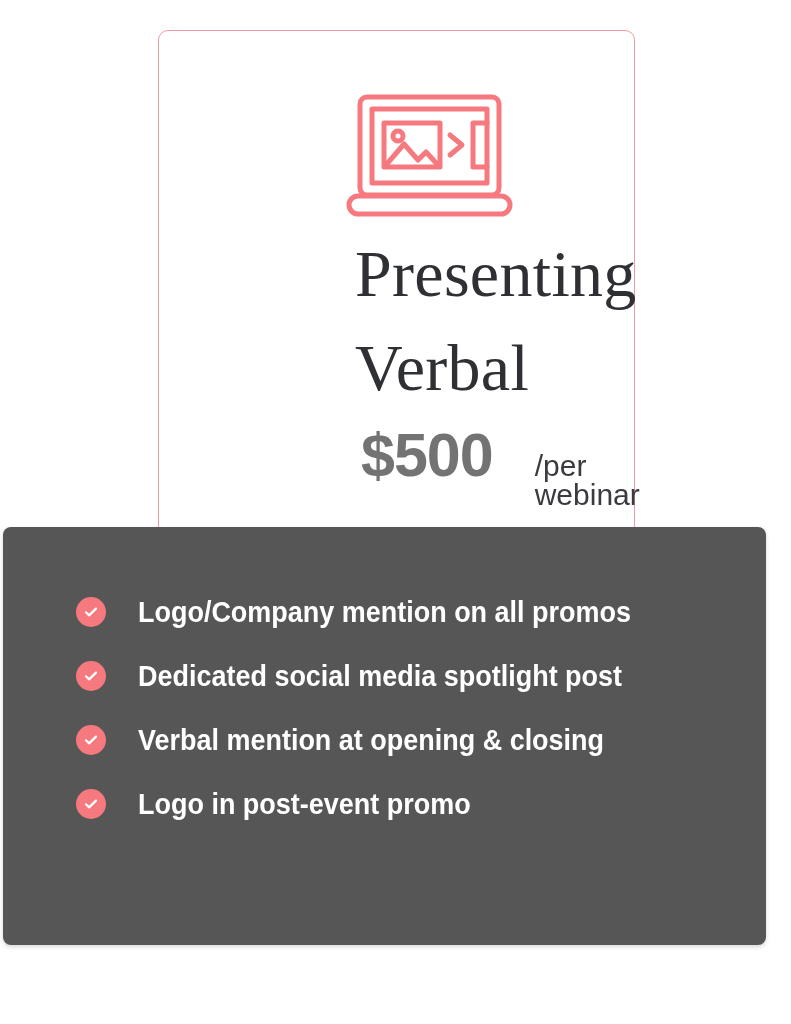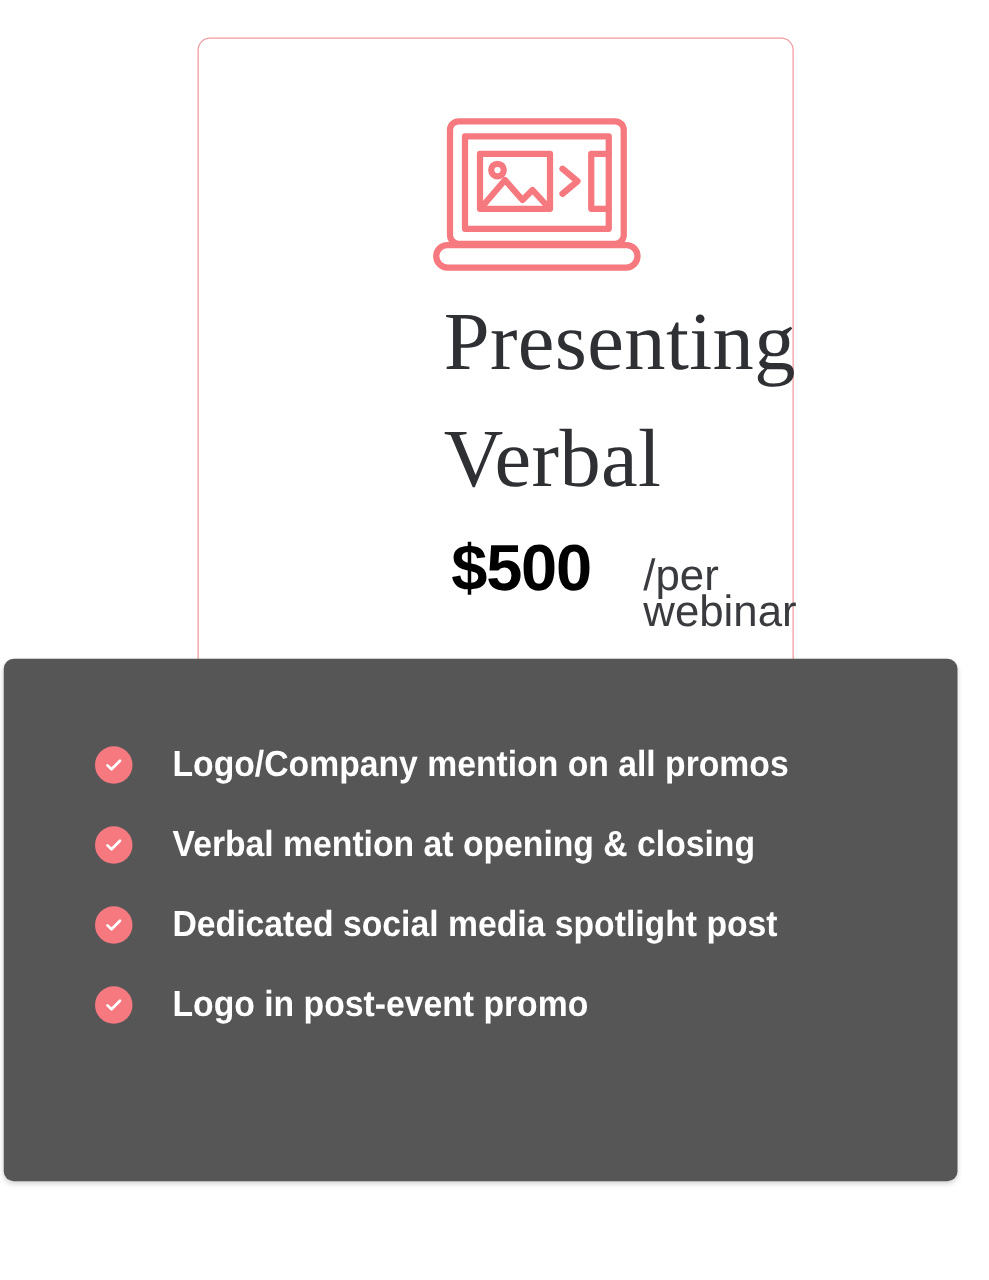--- a/index.html
+++ b/index.html
@@ -51,29 +51,29 @@
   
   .price-row {
     position:absolute;
     left:202px; top:388px;
     display:flex;
     align-items:baseline;
   }
   .price-amount {
     font-family:"Liberation Sans", sans-serif;
     font-weight:700;
-    font-size:52px;
+    font-size:61px;
     line-height:72px;
-    color:#000000;
+    color:#737373;
     letter-spacing:-1px;
   }
   .price-unit {
     font-family:"Liberation Sans", sans-serif;
     font-weight:400;
-    font-size:35px;
+    font-size:30px;
     line-height:29px;
     color:#3a3b3e;
     margin-left:42px;
   }
 
   
   .benefits-panel {
     position:absolute;
     left:3px; top:527px;
     width:763px; height:418px;
@@ -167,30 +167,30 @@
         </span>
         <span class="benefit-text">Logo/Company mention on all promos</span>
       </li>
 
       <li class="benefit-item">
         <span class="check-badge">
           <svg width="18" height="18" viewBox="0 0 18 18" xmlns="http://www.w3.org/2000/svg">
             <path d="M4 9.3 L7.2 12.4 L14 5.6" fill="none" stroke="#ffffff" stroke-width="2.2" stroke-linecap="round" stroke-linejoin="round"></path>
           </svg>
         </span>
+        <span class="benefit-text">Dedicated social media spotlight post</span>
+      </li>
+
+      <li class="benefit-item">
+        <span class="check-badge">
+          <svg width="18" height="18" viewBox="0 0 18 18" xmlns="http://www.w3.org/2000/svg">
+            <path d="M4 9.3 L7.2 12.4 L14 5.6" fill="none" stroke="#ffffff" stroke-width="2.2" stroke-linecap="round" stroke-linejoin="round"></path>
+          </svg>
+        </span>
         <span class="benefit-text">Verbal mention at opening &amp; closing</span>
-      </li>
-
-      <li class="benefit-item">
-        <span class="check-badge">
-          <svg width="18" height="18" viewBox="0 0 18 18" xmlns="http://www.w3.org/2000/svg">
-            <path d="M4 9.3 L7.2 12.4 L14 5.6" fill="none" stroke="#ffffff" stroke-width="2.2" stroke-linecap="round" stroke-linejoin="round"></path>
-          </svg>
-        </span>
-        <span class="benefit-text">Dedicated social media spotlight post</span>
       </li>
 
       <li class="benefit-item">
         <span class="check-badge">
           <svg width="18" height="18" viewBox="0 0 18 18" xmlns="http://www.w3.org/2000/svg">
             <path d="M4 9.3 L7.2 12.4 L14 5.6" fill="none" stroke="#ffffff" stroke-width="2.2" stroke-linecap="round" stroke-linejoin="round"></path>
           </svg>
         </span>
         <span class="benefit-text">Logo in post-event promo</span>
       </li>

